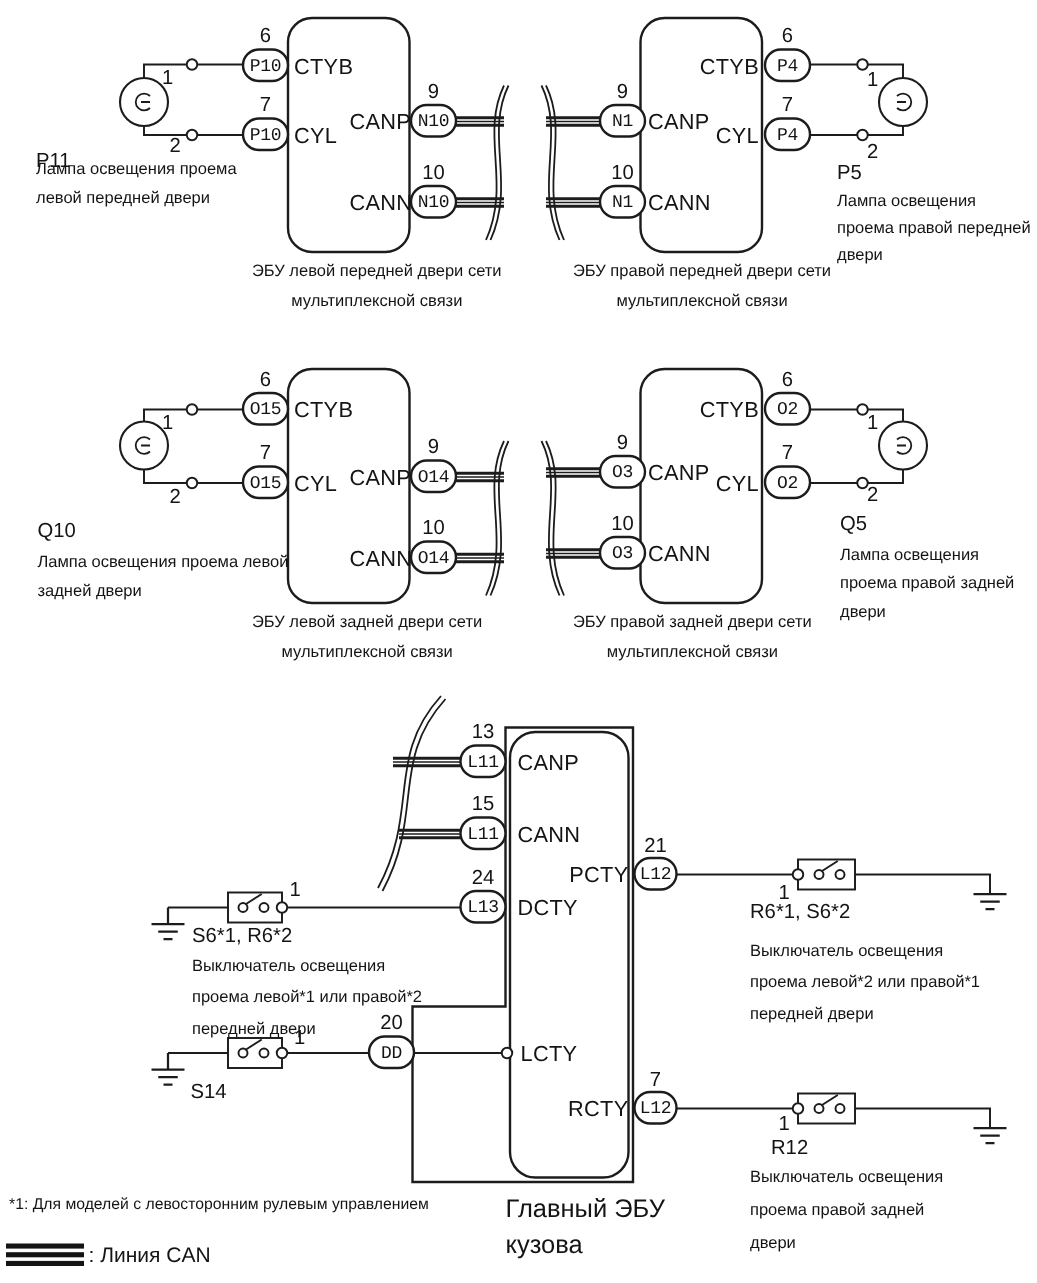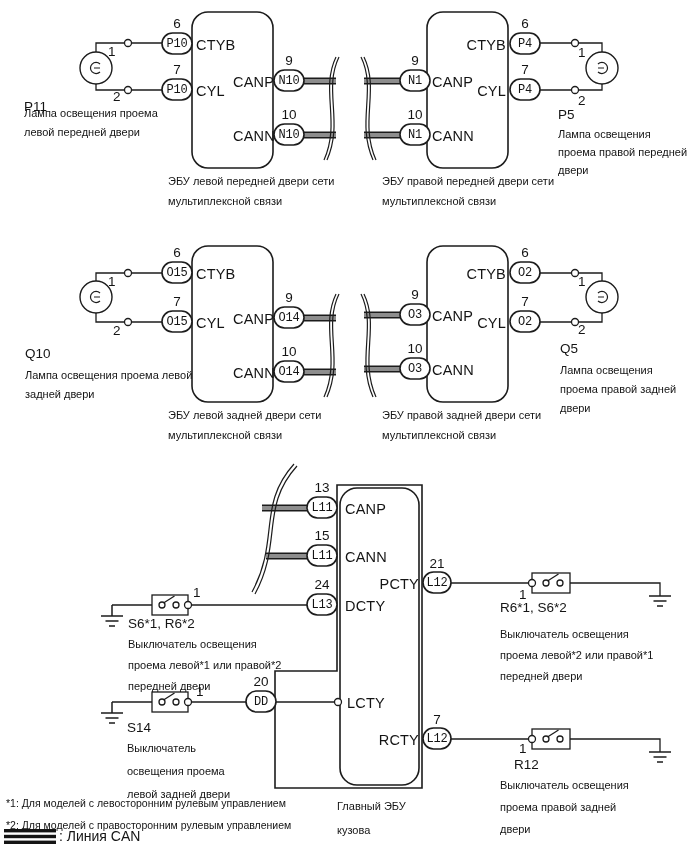--- a/index.html
+++ b/index.html
@@ -9,22 +9,22 @@
   .t{position:absolute;white-space:pre-line;color:#141414;line-height:1.25;}
   .num{font-size:13.5px;}
   .chan{font-size:14.5px;letter-spacing:0.2px;}
   .conn{font-size:12px;letter-spacing:-0.2px;font-family:Liberation Mono, monospace;}
   .id{font-size:13.5px;}
   .desc{font-size:11px;line-height:19px;}
   .lh18{line-height:18px;}
   .lh21{line-height:21px;}
   .lh22{line-height:22px;}
   .lh23{line-height:23px;}
-  .cap{font-size:11px;line-height:20px;}
-  .capmain{font-size:11px;line-height:24px;}
+  .cap{font-size:11px;line-height:20px;text-align:center;}
+  .capmain{font-size:17px;line-height:24px;}
   .foot{font-size:10.5px;}
   .legend{font-size:14px;}
   .ctr{transform:translateX(-50%);}
   .ra{text-align:right;}
 </style>
 </head>
 <body>
 
 <div id="stage">
 
@@ -280,34 +280,30 @@
 <div class="t capmain" style="left:337px;top:794px">Главный ЭБУ
 кузова</div>
 
 <div class="t id" style="left:128px;top:616px">S6*1, R6*2</div>
 <div class="t desc lh21" style="left:128px;top:634px">Выключатель освещения
 проема левой*1 или правой*2
 передней двери</div>
 <div class="t num" style="left:193px;top:585px">1</div>
 
 <div class="t id" style="left:127px;top:720px">S14</div>
-<div class="t desc lh23" style="left:127px;top:737px">Выключатель
-освещения проема
-левой задней двери</div>
 <div class="t num" style="left:196px;top:684px">1</div>
 
 <div class="t id" style="left:500px;top:600px">R6*1, S6*2</div>
 <div class="t desc lh21" style="left:500px;top:624px">Выключатель освещения
 проема левой*2 или правой*1
 передней двери</div>
 <div class="t num" style="left:519px;top:587px">1</div>
 
 <div class="t id" style="left:514px;top:757px">R12</div>
 <div class="t desc lh22" style="left:500px;top:774px">Выключатель освещения
 проема правой задней
 двери</div>
 <div class="t num" style="left:519px;top:741px">1</div>
 
 <div class="t foot" style="left:6px;top:797px">*1: Для моделей с левосторонним рулевым управлением</div>
-<div class="t foot" style="left:6px;top:819px">*2: Для моделей с правосторонним рулевым управлением</div>
 <div class="t legend" style="left:59px;top:828px">: Линия CAN</div>
 
 </div>
 
 </body></html>

